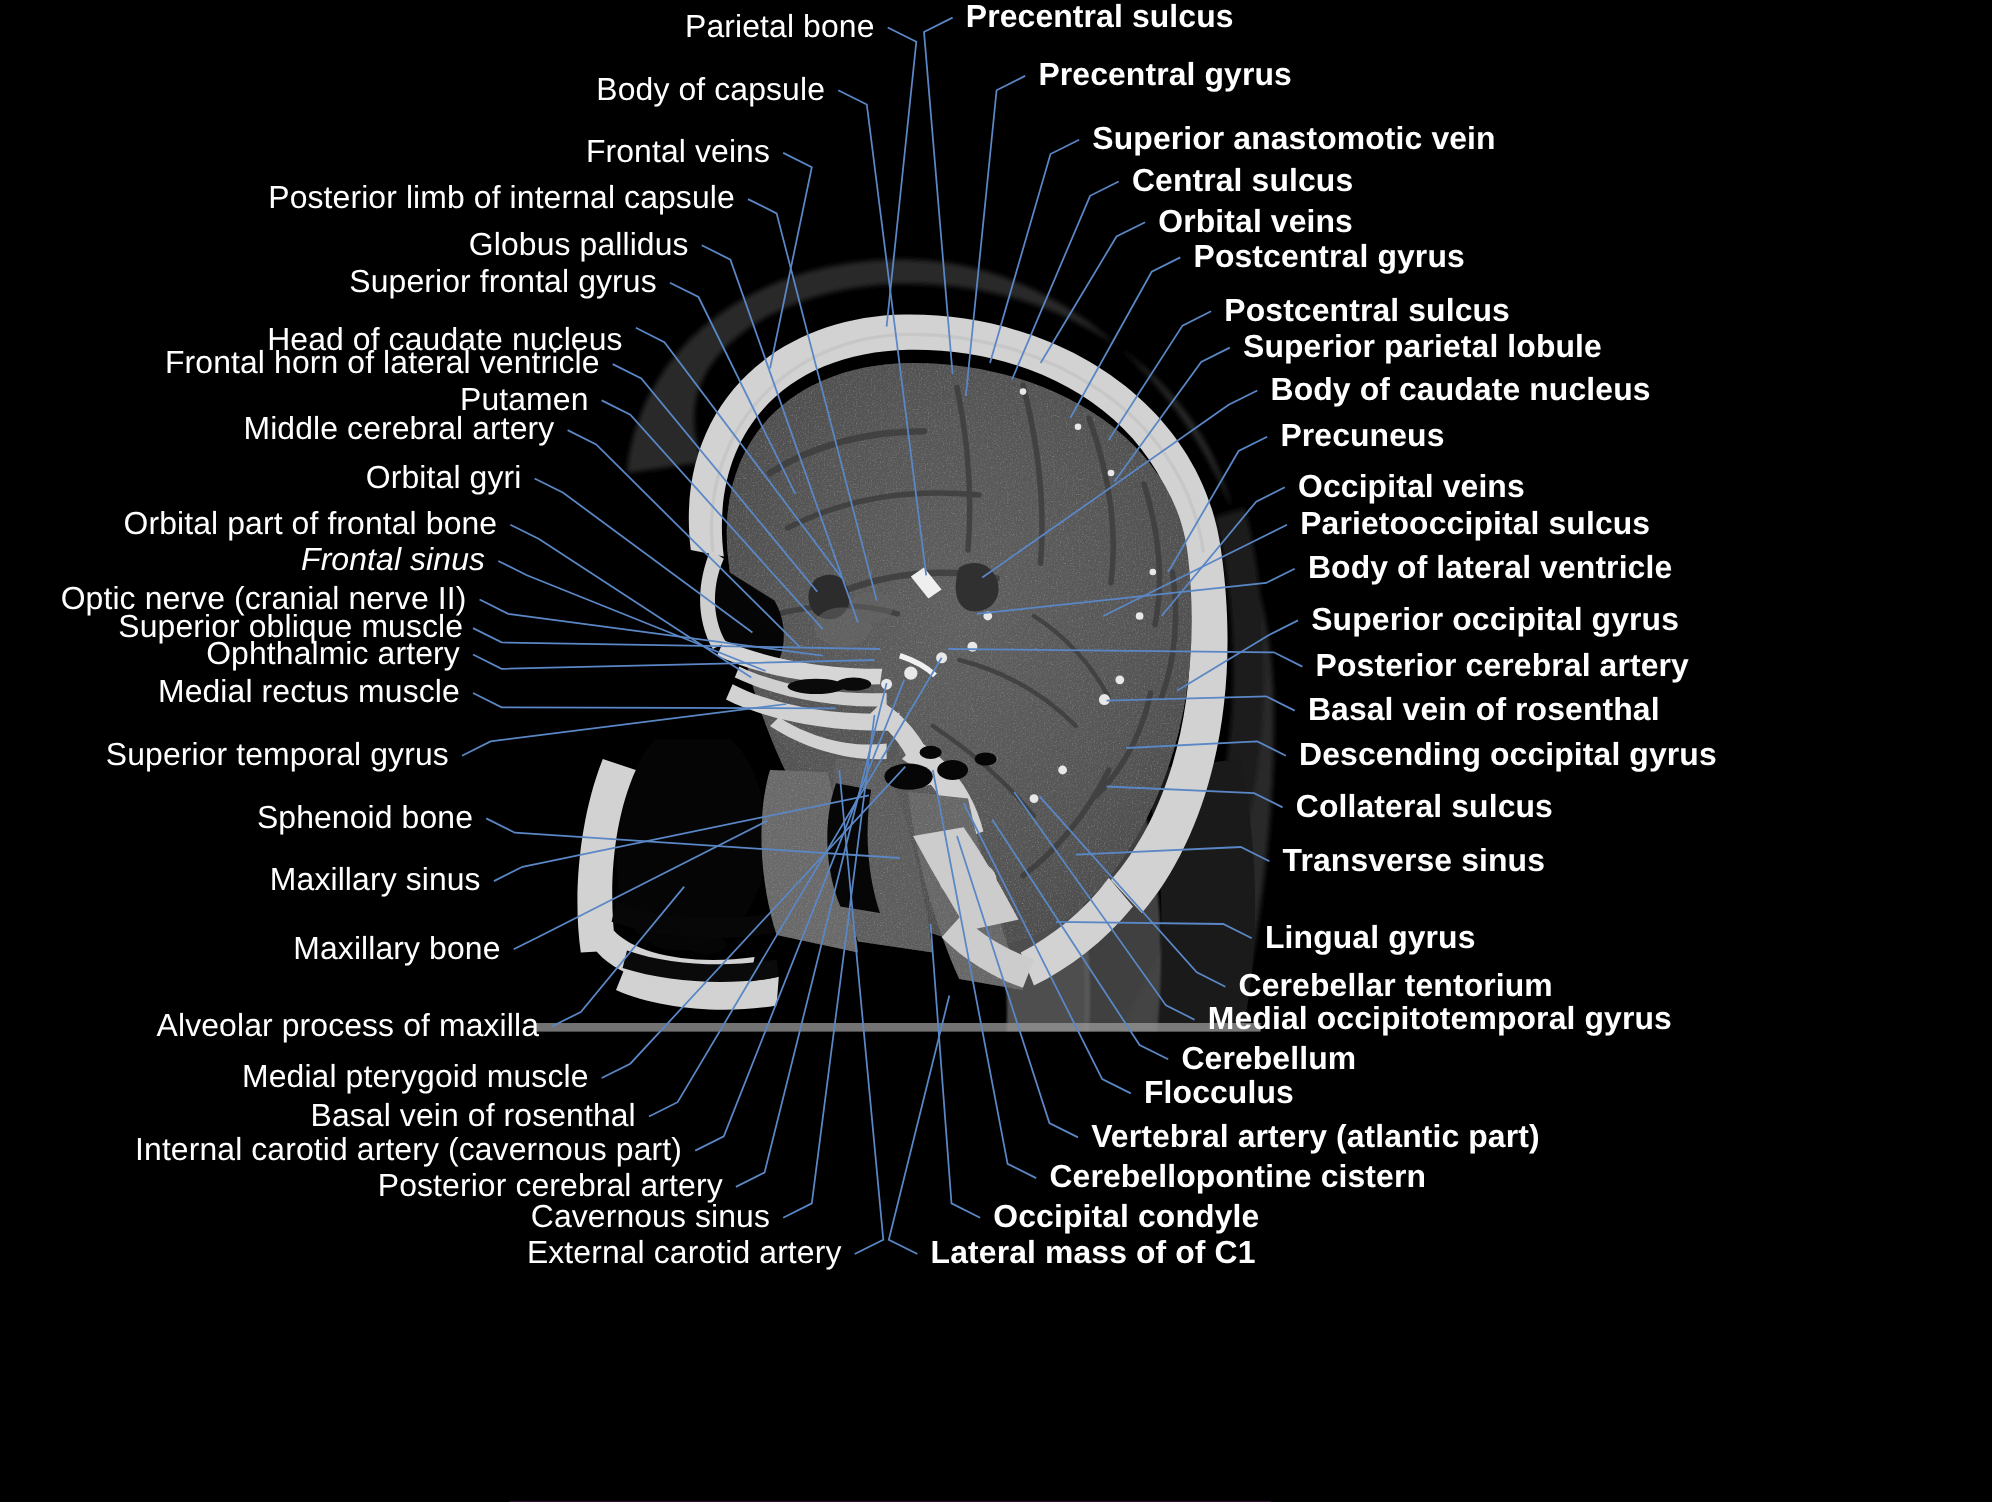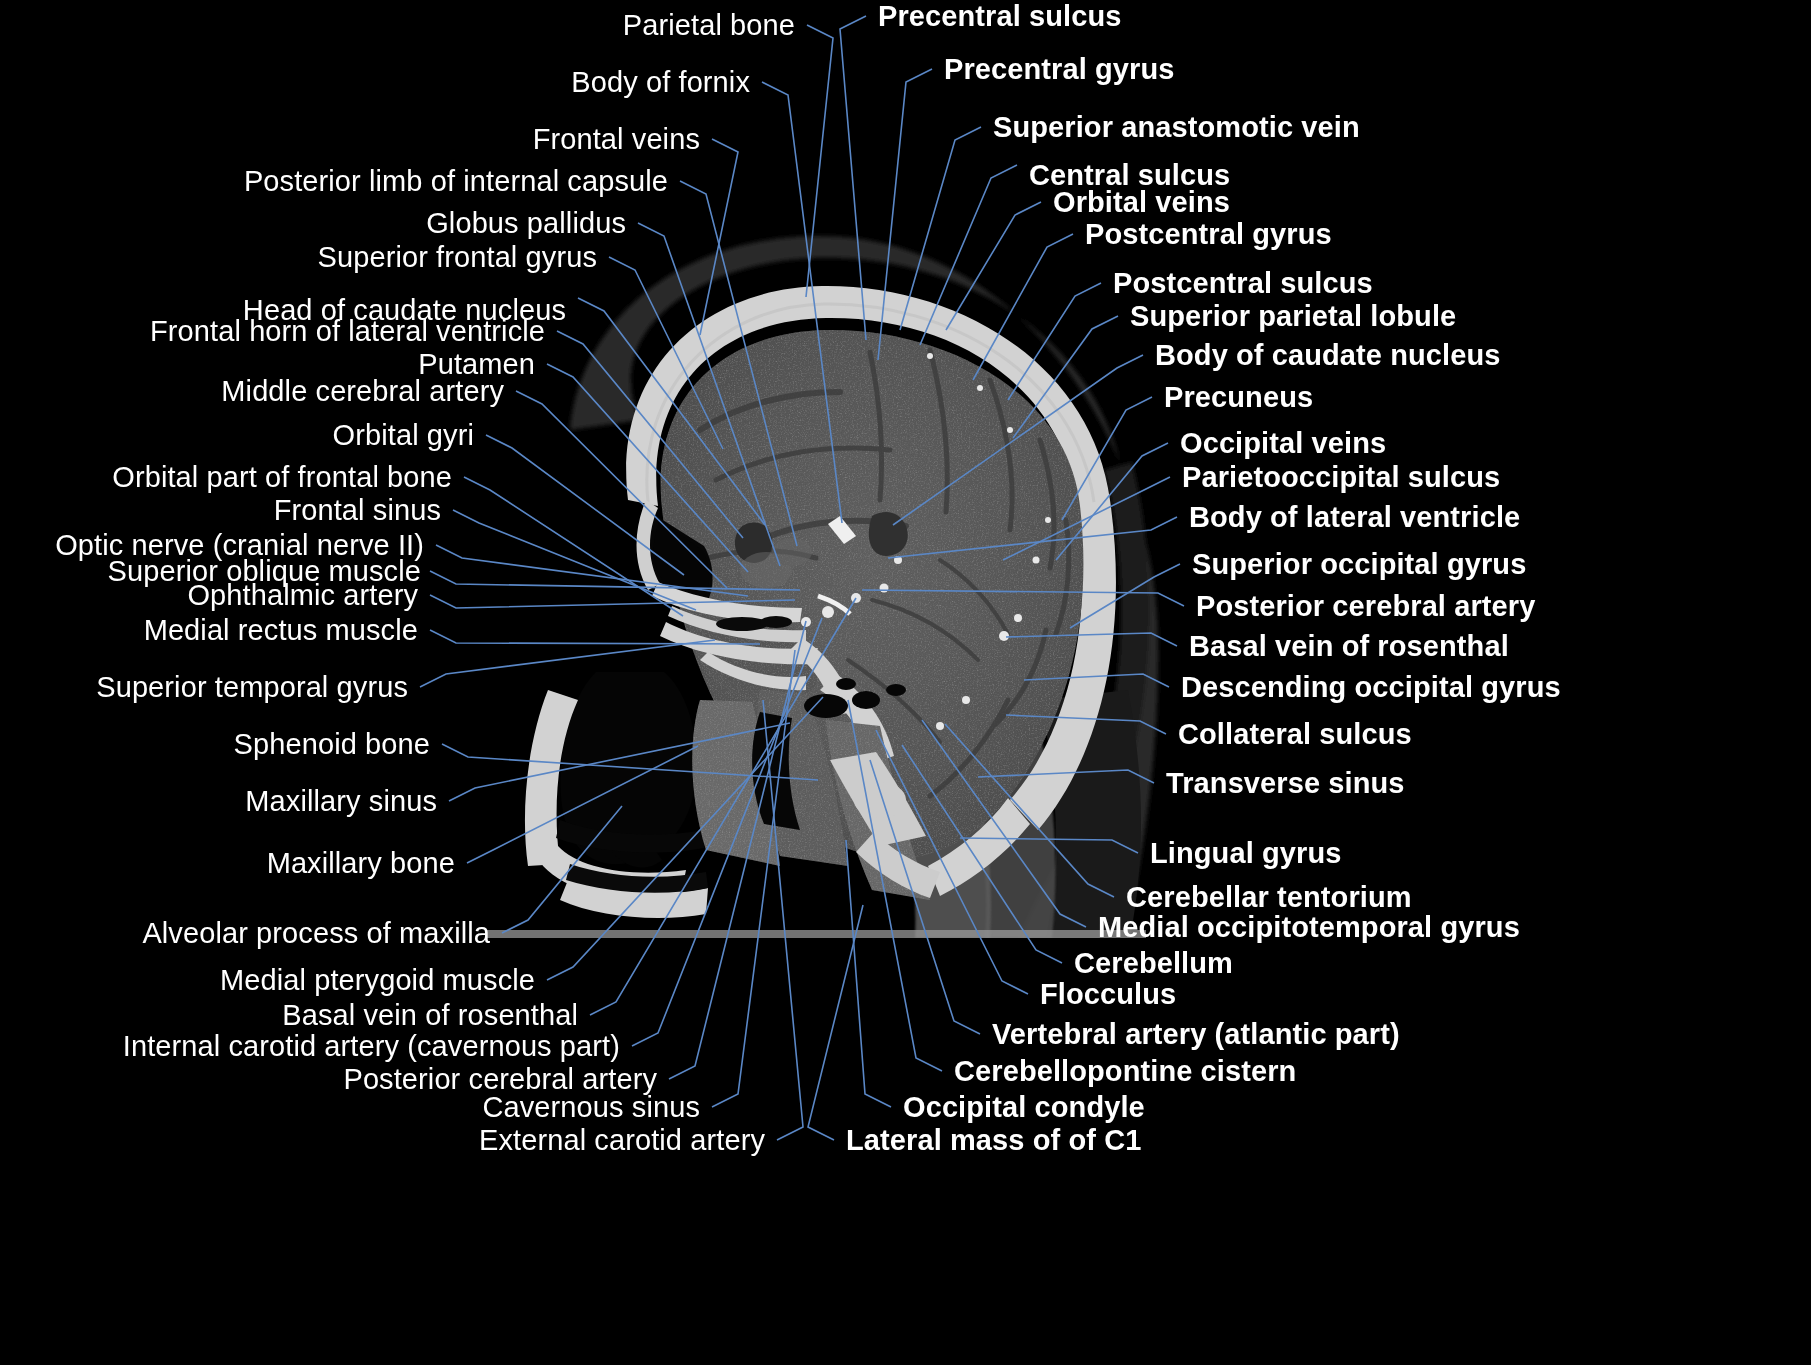--- a/index.html
+++ b/index.html
@@ -249,53 +249,53 @@
       <path d="M 1062 963 L 1036 950 L 902 745" stroke="#5a87c6" stroke-width="1.6" fill="none"></path>
       <path d="M 1028 994 L 1002 981 L 876 730" stroke="#5a87c6" stroke-width="1.6" fill="none"></path>
       <path d="M 980 1034 L 954 1021 L 870 760" stroke="#5a87c6" stroke-width="1.6" fill="none"></path>
       <path d="M 942 1071 L 916 1058 L 848 700" stroke="#5a87c6" stroke-width="1.6" fill="none"></path>
       <path d="M 891 1107 L 865 1094 L 846 840" stroke="#5a87c6" stroke-width="1.6" fill="none"></path>
       <path d="M 834 1140 L 808 1127 L 863 905" stroke="#5a87c6" stroke-width="1.6" fill="none"></path>
     </svg>
 
   <div id="leftLabels">
       <div class="lbl r" style="left: 795px; top: 25px;">Parietal bone</div>
-      <div class="lbl r" style="left: 750px; top: 82px;">Body of fornix</div>
+      <div class="lbl r" style="left: 750px; top: 82px;">Body of capsule</div>
       <div class="lbl r" style="left: 700px; top: 139px;">Frontal veins</div>
       <div class="lbl r" style="left: 668px; top: 181px;">Posterior limb of internal capsule</div>
       <div class="lbl r" style="left: 626px; top: 223px;">Globus pallidus</div>
       <div class="lbl r" style="left: 597px; top: 257px;">Superior frontal gyrus</div>
       <div class="lbl r" style="left: 566px; top: 298px; margin-top: 12px;">Head of caudate nucleus</div>
       <div class="lbl r" style="left: 545px; top: 331px;">Frontal horn of lateral ventricle</div>
       <div class="lbl r" style="left: 535px; top: 364px;">Putamen</div>
       <div class="lbl r" style="left: 504px; top: 391px;">Middle cerebral artery</div>
       <div class="lbl r" style="left: 474px; top: 435px;">Orbital gyri</div>
       <div class="lbl r" style="left: 452px; top: 477px;">Orbital part of frontal bone</div>
-      <div class="lbl r" style="left: 441px; top: 510px;">Frontal sinus</div>
+      <div class="lbl r" style="left: 441px; top: 510px; font-style: italic;">Frontal sinus</div>
       <div class="lbl r" style="left: 424px; top: 545px;">Optic nerve (cranial nerve II)</div>
       <div class="lbl r" style="left: 421px; top: 571px;">Superior oblique muscle</div>
       <div class="lbl r" style="left: 418px; top: 595px;">Ophthalmic artery</div>
       <div class="lbl r" style="left: 418px; top: 630px;">Medial rectus muscle</div>
       <div class="lbl r" style="left: 408px; top: 687px;">Superior temporal gyrus</div>
       <div class="lbl r" style="left: 430px; top: 744px;">Sphenoid bone</div>
       <div class="lbl r" style="left: 437px; top: 801px;">Maxillary sinus</div>
       <div class="lbl r" style="left: 455px; top: 863px;">Maxillary bone</div>
       <div class="lbl r" style="left: 490px; top: 933px;">Alveolar process of maxilla</div>
       <div class="lbl r" style="left: 535px; top: 980px;">Medial pterygoid muscle</div>
       <div class="lbl r" style="left: 578px; top: 1015px;">Basal vein of rosenthal</div>
       <div class="lbl r" style="left: 620px; top: 1046px;">Internal carotid artery (cavernous part)</div>
       <div class="lbl r" style="left: 657px; top: 1079px;">Posterior cerebral artery</div>
       <div class="lbl r" style="left: 700px; top: 1107px;">Cavernous sinus</div>
       <div class="lbl r" style="left: 765px; top: 1140px;">External carotid artery</div>
     </div>
   <div id="rightLabels">
       <div class="lbl l" style="left: 878px; top: 16px;">Precentral sulcus</div>
       <div class="lbl l" style="left: 944px; top: 69px;">Precentral gyrus</div>
       <div class="lbl l" style="left: 993px; top: 127px;">Superior anastomotic vein</div>
-      <div class="lbl l" style="left: 1029px; top: 175px;">Central sulcus</div>
+      <div class="lbl l" style="left: 1029px; top: 165px;">Central sulcus</div>
       <div class="lbl l" style="left: 1053px; top: 202px;">Orbital veins</div>
       <div class="lbl l" style="left: 1085px; top: 234px;">Postcentral gyrus</div>
       <div class="lbl l" style="left: 1113px; top: 283px;">Postcentral sulcus</div>
       <div class="lbl l" style="left: 1130px; top: 316px;">Superior parietal lobule</div>
       <div class="lbl l" style="left: 1155px; top: 355px;">Body of caudate nucleus</div>
       <div class="lbl l" style="left: 1164px; top: 397px;">Precuneus</div>
       <div class="lbl l" style="left: 1180px; top: 443px;">Occipital veins</div>
       <div class="lbl l" style="left: 1182px; top: 477px;">Parietooccipital sulcus</div>
       <div class="lbl l" style="left: 1189px; top: 517px;">Body of lateral ventricle</div>
       <div class="lbl l" style="left: 1192px; top: 564px;">Superior occipital gyrus</div>

